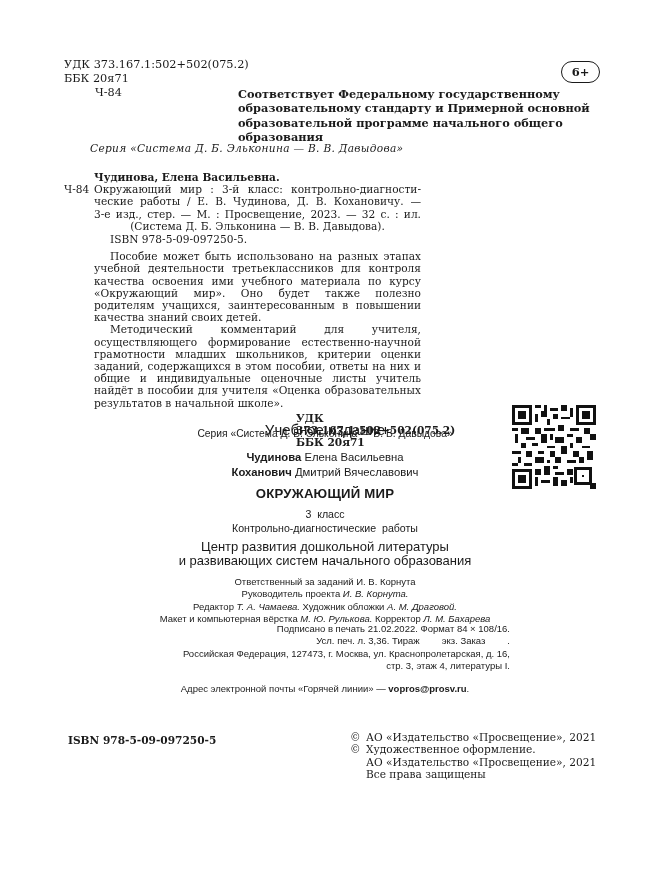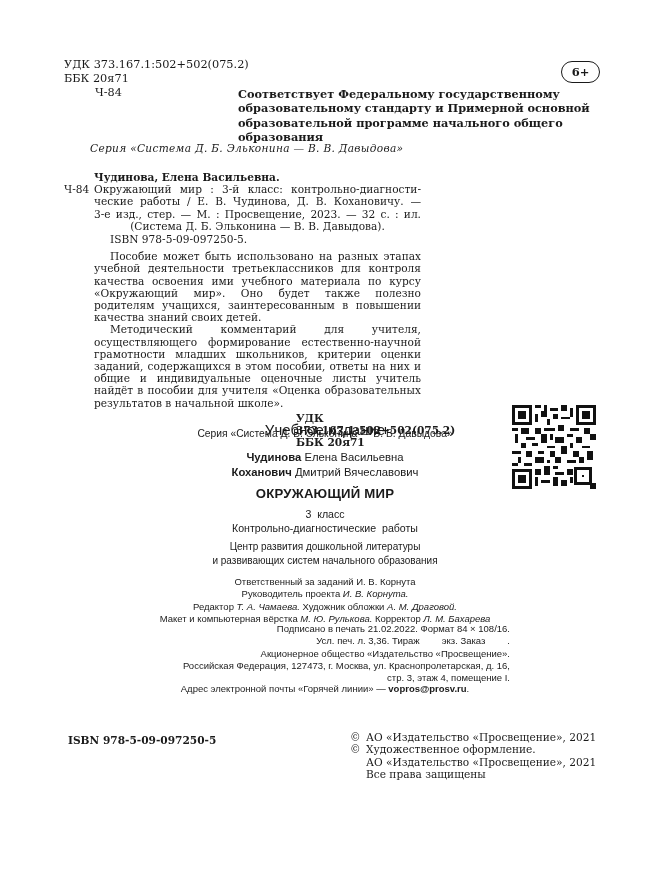--- a/index.html
+++ b/index.html
@@ -35,21 +35,21 @@
   #catalog .udk-right { padding-left: 232px; font-weight: bold; margin-top: 3px; }
 
   
   .center { text-align: center; left: 140px; width: 370px; }
   #edition { top: 409px; font-size: 15px; margin-top: 12px; }
   #series-sans { top: 428px; font-size: 10.3px; }
   #authors { top: 450px; font-size: 11.3px; line-height: 15px; }
   #authors b { font-weight: bold; }
   #title { top: 486px; font-size: 13.2px; font-weight: bold; letter-spacing: 0.2px; }
   #grade { top: 507px; font-size: 10.6px; line-height: 14px; }
-  #center-dev { top: 540px; font-size: 10px; line-height: 13.5px; }
+  #center-dev { top: 540px; font-size: 13px; line-height: 13.5px; }
   #credits { top: 576px; font-size: 9.5px; line-height: 12.3px; }
   #credits i { font-style: italic; }
   #print-info { top: 623px; font-size: 9.5px; line-height: 12.3px; text-align: right; }
   #print-info .gap { display: inline-block; width: 22px; }
   #email { top: 683px; font-size: 9.5px; }
   #email b { font-weight: bold; }
 
   
   #qr { left: 512px; top: 405px; width: 84px; height: 84px; }
 
@@ -146,23 +146,22 @@
 </div>
 
 <div id="print-info" class="abs sans center">
   <div>
     <span>Подписано в печать 21.02.2022.</span>
     <span>Формат 84 × 108/16.</span>
   </div>
   <div>
     <span>Усл. печ. л. 3,36. Тираж</span><span class="gap"></span><span>экз. Заказ</span><span class="gap"></span><span>.</span>
   </div>
-  <div>Акционерное общество «Издательство «Просвещение».</div>
   <div>Российская Федерация, 127473, г. Москва, ул. Краснопролетарская, д. 16,</div>
-  <div>стр. 3, этаж 4, помещение I.</div>
+  <div>стр. 3, этаж 4, литературы I.</div>
 </div>
 
 <div id="email" class="abs sans center">
   <span>Адрес электронной почты «Горячей линии» —</span>
   <b>vopros@prosv.ru</b><span>.</span>
 </div>
 
 <svg id="qr" class="abs" viewBox="0 0 29 29" shape-rendering="crispEdges">
   <rect width="29" height="29" fill="#fff"></rect>
   <g fill="#111">

